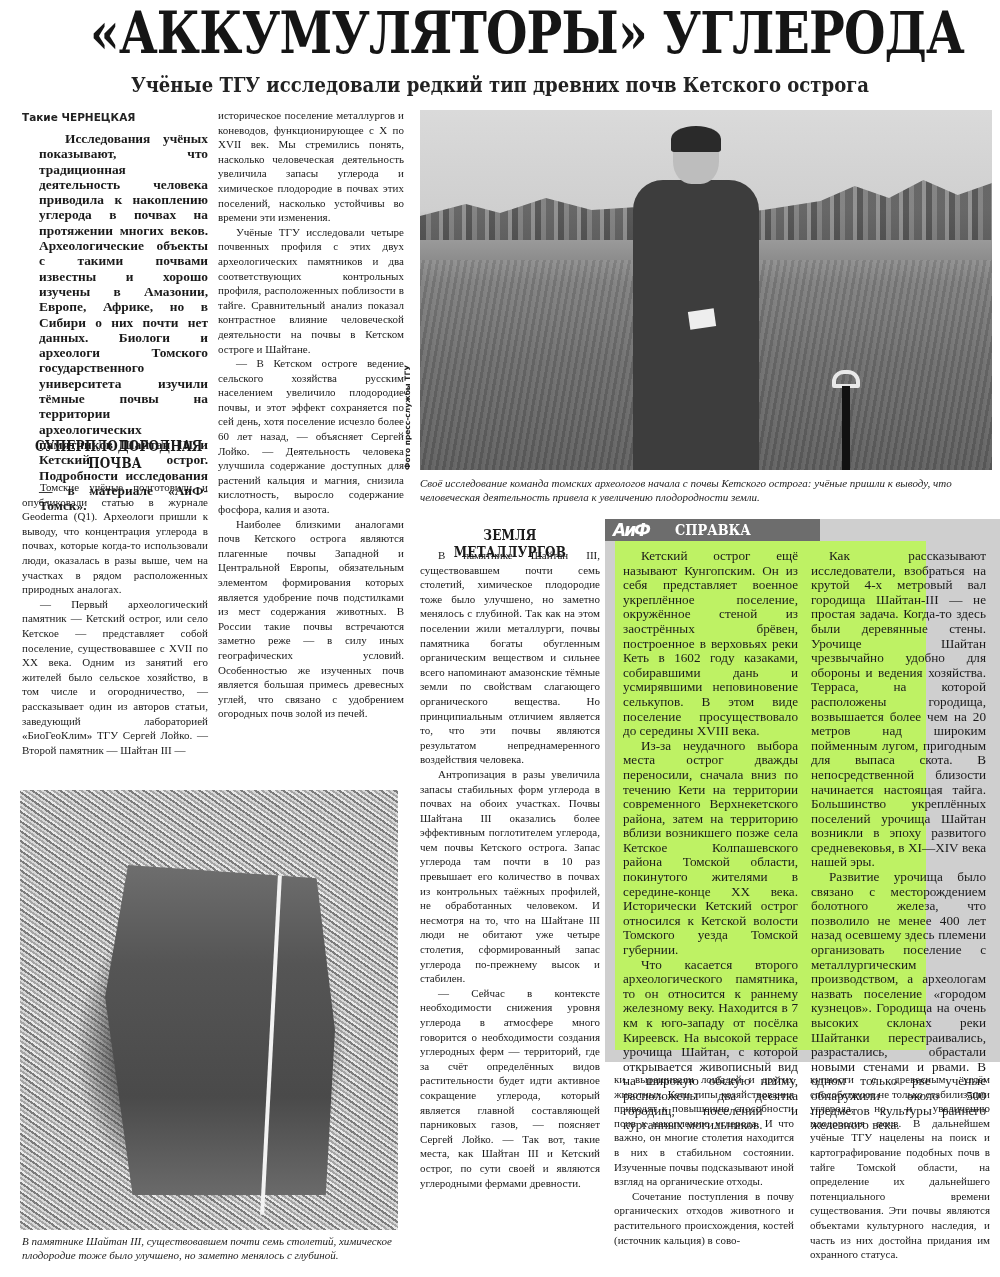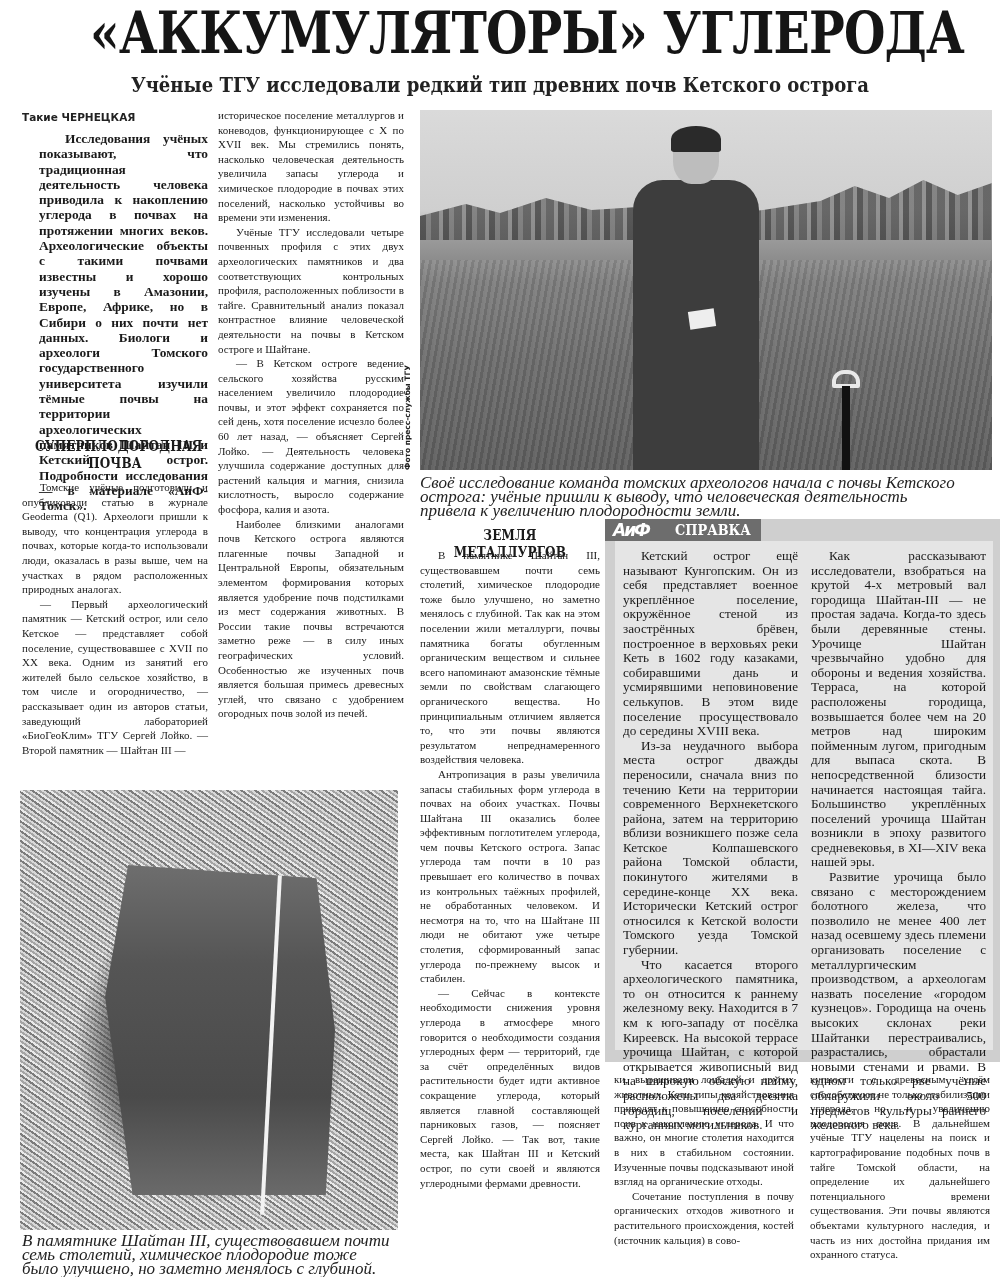--- a/index.html
+++ b/index.html
@@ -62,42 +62,42 @@
     position: absolute; left: 412px; top: 260px; width: 28px; height: 100px;
   }
   .shovel .grip { position: absolute; left: 0; top: 0; width: 28px; height: 18px; border: 4px solid #e8e8e8; border-radius: 12px 12px 2px 2px; }
   .shovel .shaft { position: absolute; left: 10px; top: 16px; width: 8px; height: 84px; background: #111; }
 
   .photo-credit {
     position: absolute; left: 403px; top: 340px; width: 12px; height: 130px;
     font-family: "DejaVu Sans", sans-serif; font-size: 7.5px; font-weight: bold; color: #222;
     writing-mode: vertical-rl; transform: rotate(180deg); white-space: nowrap; text-align: left;
   }
-  .caption { position: absolute; font-style: italic; font-size: 17px; line-height: 14px; color: #222; }
+  .caption { position: absolute; font-style: italic; font-size: 11px; line-height: 14px; color: #222; }
 
   .photo-bottom {
     left: 20px; top: 790px; width: 378px; height: 440px;
     background:
       radial-gradient(ellipse 150px 170px at 190px 260px, #3a3a3a 0%, #474747 55%, transparent 90%),
       repeating-linear-gradient(35deg, #e9e9e9 0 2px, #a5a5a5 2px 4px, #d8d8d8 4px 6px, #7c7c7c 6px 8px);
   }
   .photo-bottom .pit {
     position: absolute; left: 85px; top: 75px; width: 230px; height: 330px;
     background: linear-gradient(180deg, #6e6e6e 0%, #555 30%, #4a4a4a 70%, #6a6a6a 100%);
     clip-path: polygon(10% 0, 92% 4%, 100% 50%, 96% 100%, 12% 100%, 0 40%);
   }
   .photo-bottom .tape { position: absolute; left: 249px; top: 85px; width: 4px; height: 340px; background: #f2f2f2; transform: rotate(3deg); }
 
   .sidebar-box {
     position: absolute; left: 605px; top: 519px; width: 395px; height: 543px;
     background: #cfcfcf; padding: 10px;
   }
-  .sidebar-inner { position: absolute; left: 10px; top: 22px; width: 378px; height: 509px; background: #e5e5e5; }
+  .sidebar-inner { position: absolute; left: 10px; top: 22px; width: 311px; height: 509px; background: #bef264; }
   .sidebar-tab {
-    position: absolute; left: 0; top: 0; width: 156px; height: 22px; background: #6d6d6d;
+    position: absolute; left: 0; top: 0; width: 215px; height: 22px; background: #6d6d6d;
   }
   .sidebar-logo {
     position: absolute; left: 8px; top: 1px; font-family: "DejaVu Sans", sans-serif; font-style: italic;
     font-weight: bold; font-size: 17px; line-height: 20px; color: #fff; letter-spacing: -2px;
   }
   .sidebar-title {
     position: absolute; left: 70px; top: 2px; font-family: "DejaVu Serif", serif; font-weight: bold;
     font-size: 15px; line-height: 18px; color: #fff; transform: scaleX(0.86); transform-origin: left;
   }
   .sidebar-col { position: absolute; top: 8px; width: 175px; font-size: 13.2px; line-height: 14.6px; text-align: justify; }

